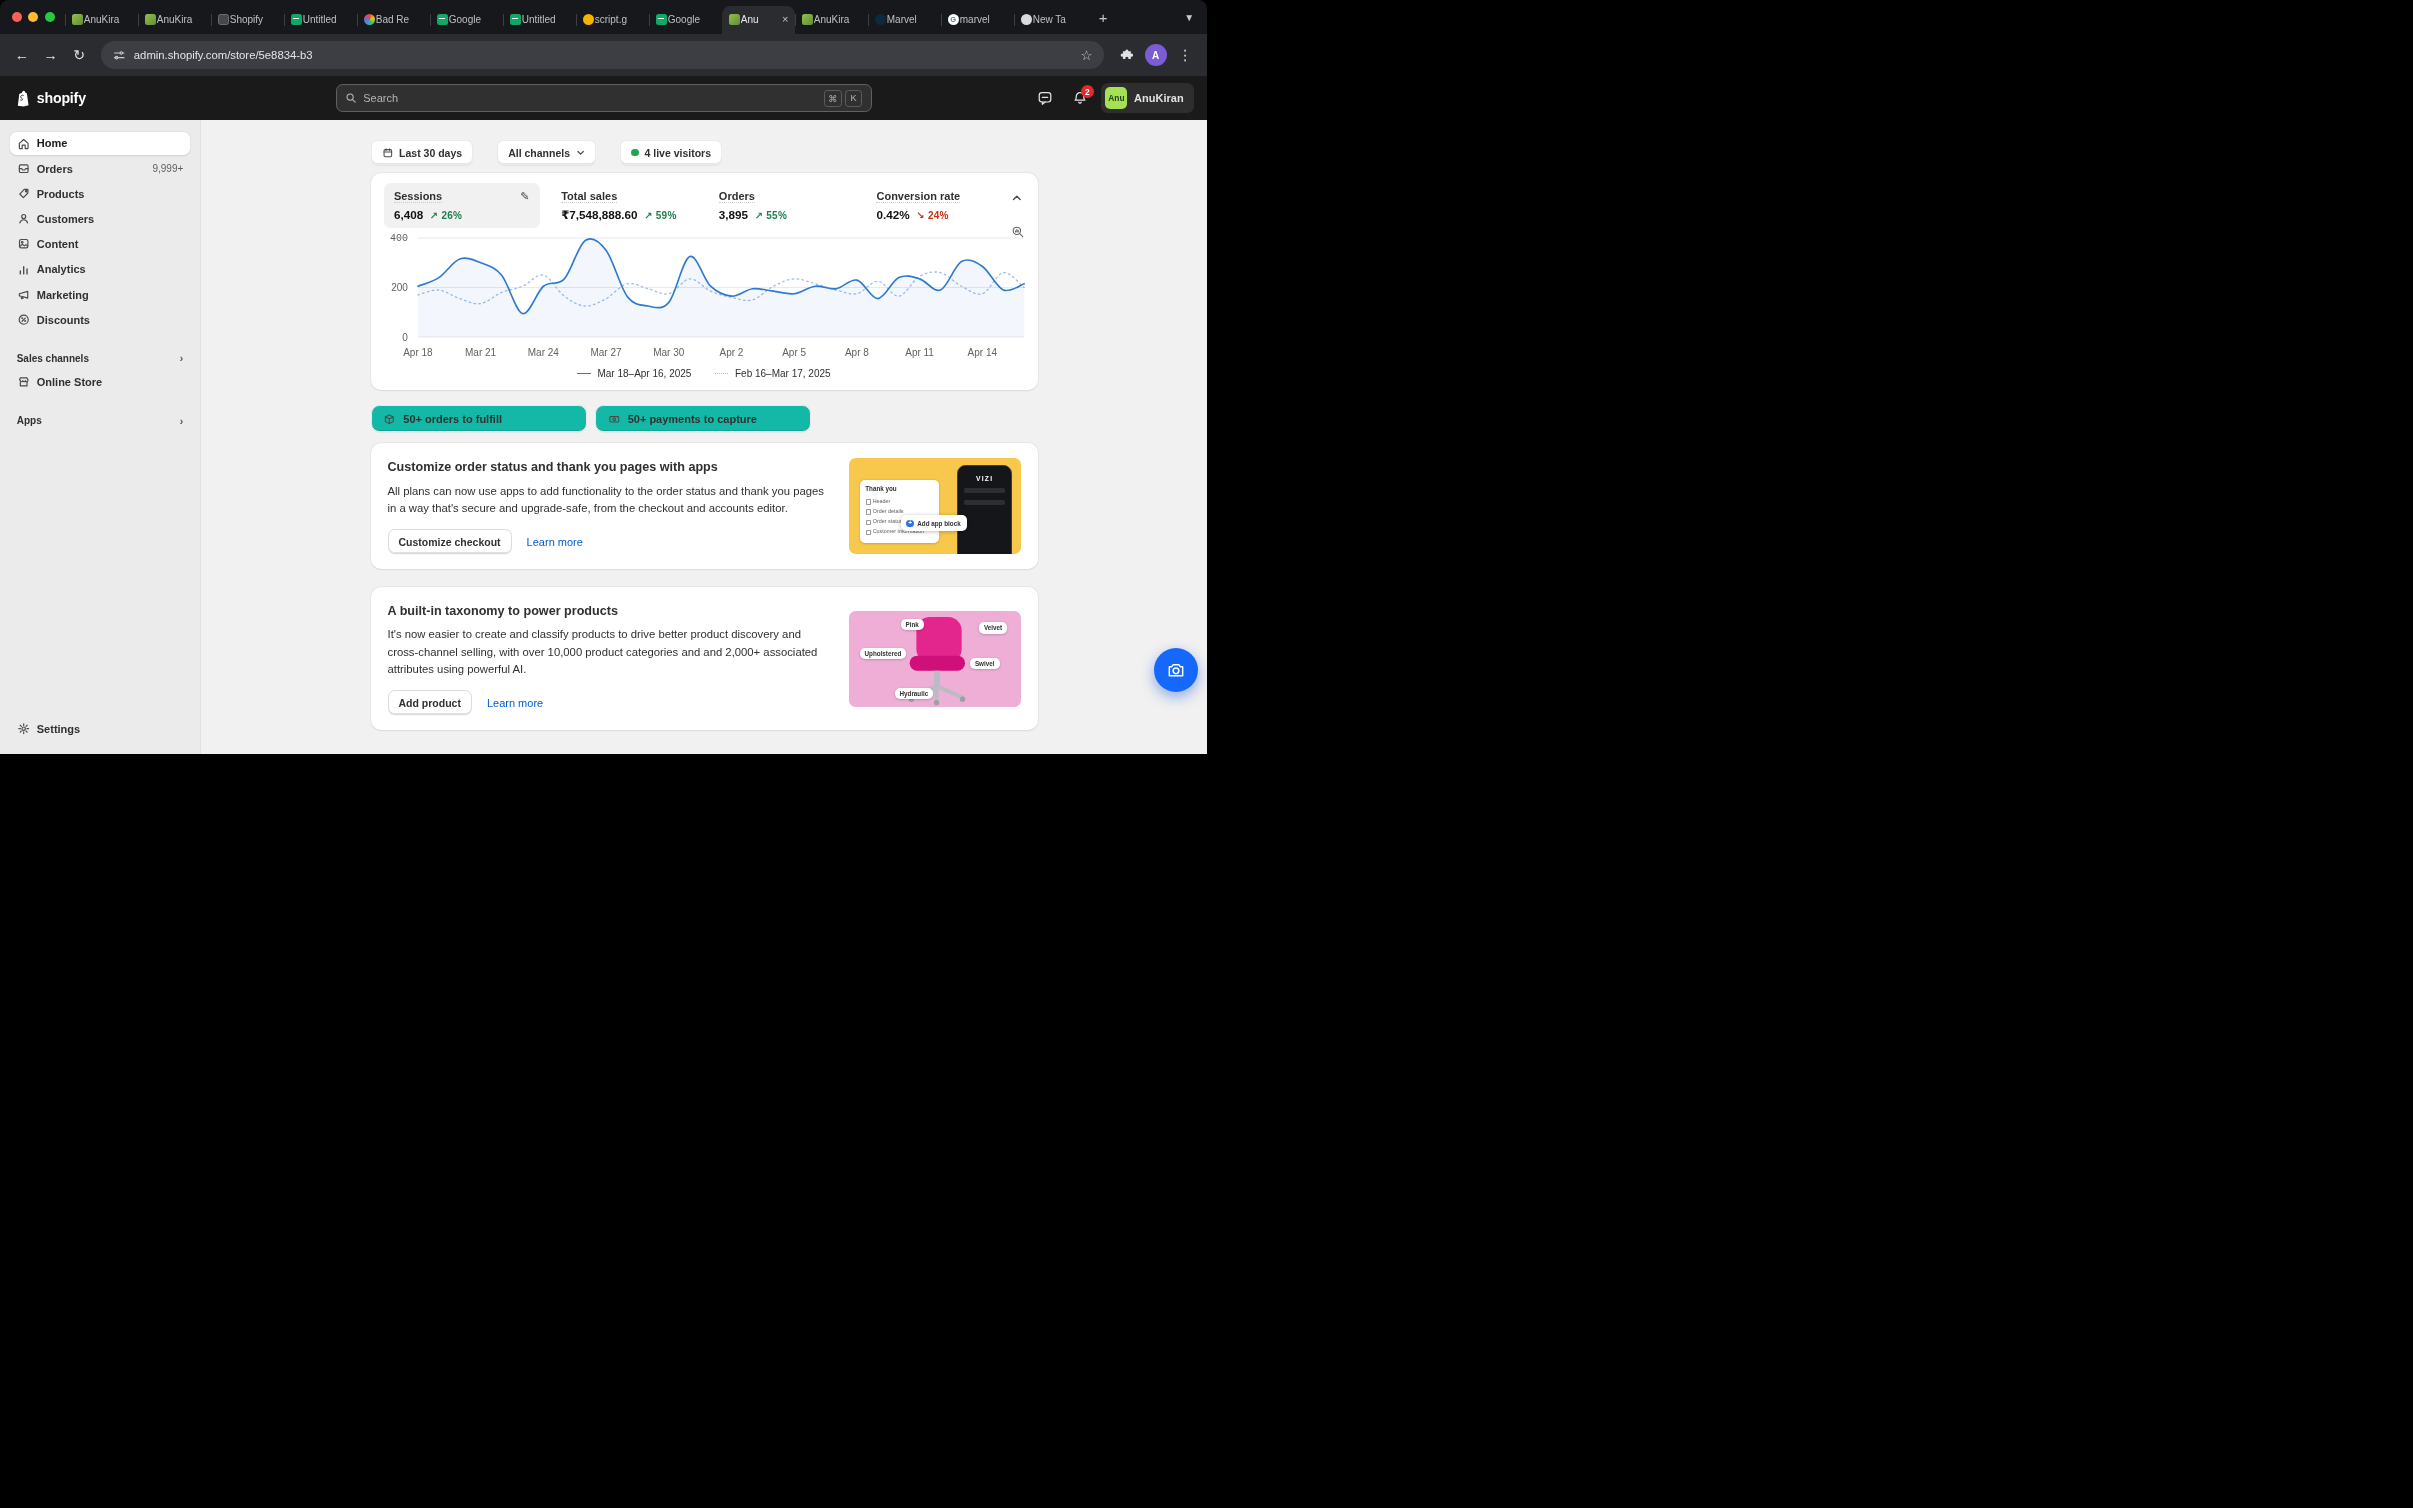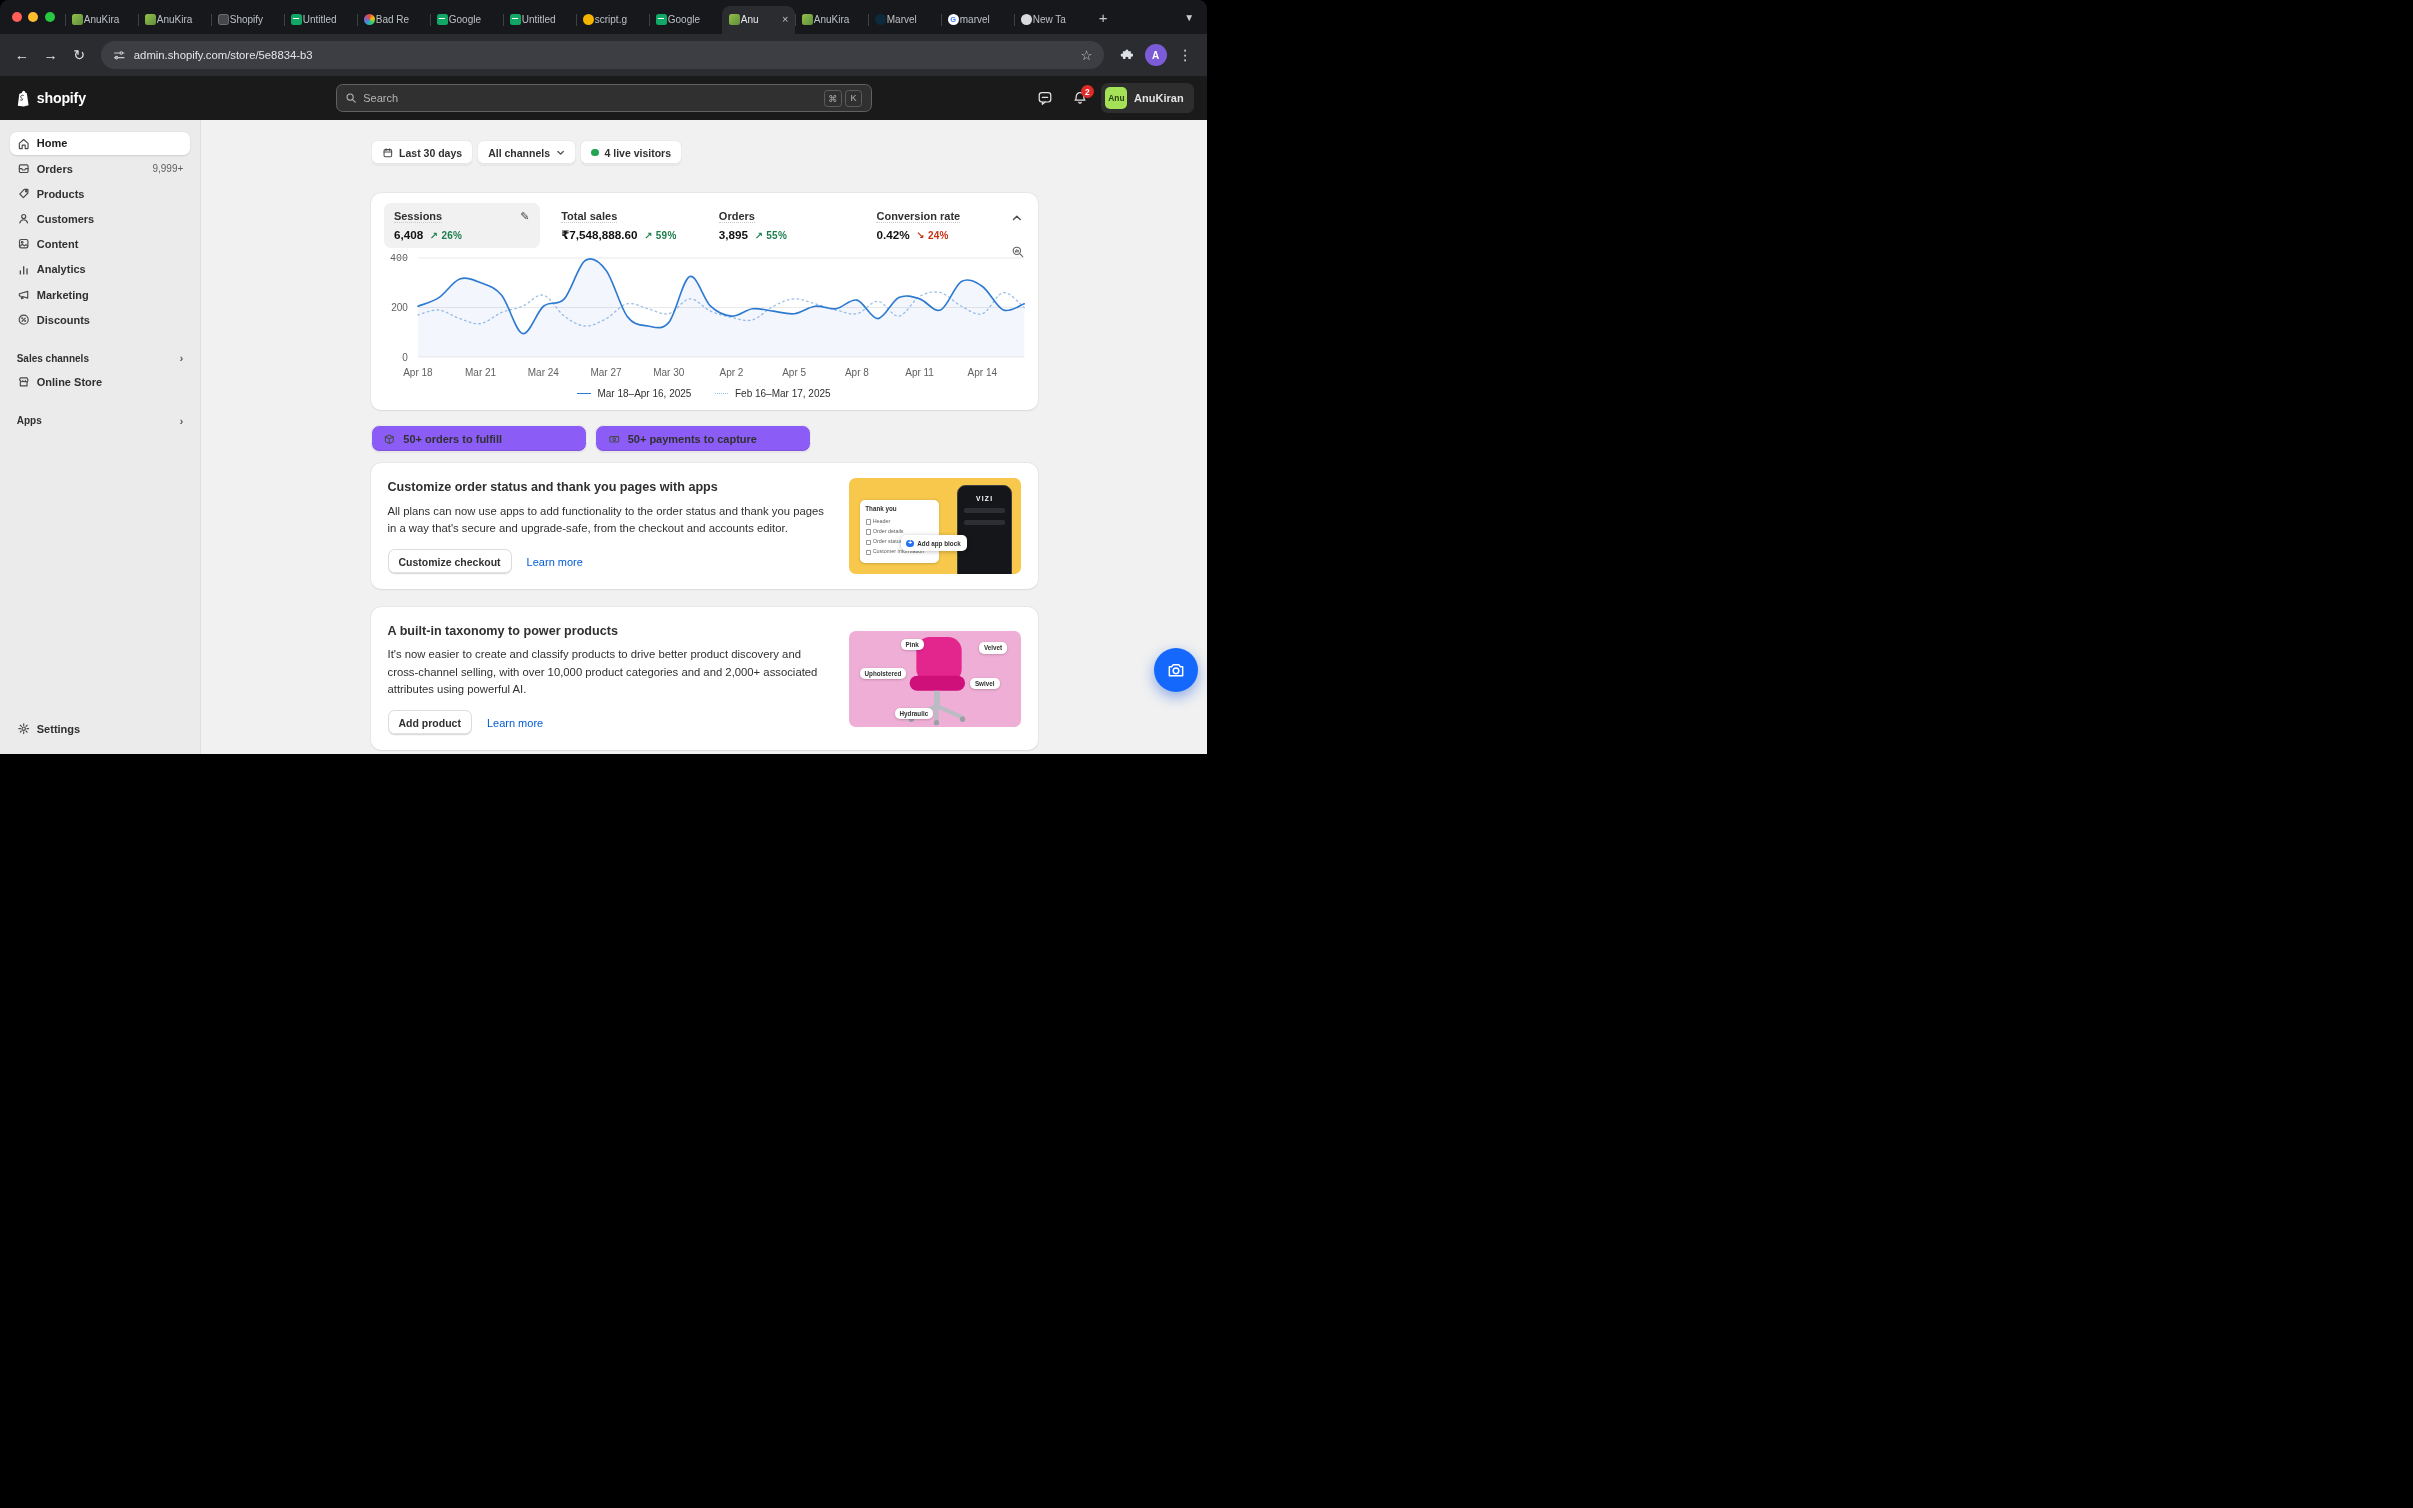--- a/index.html
+++ b/index.html
@@ -63,21 +63,21 @@
 .side-item .ic svg{width:13.4px;height:13.4px;display:block}
 .item-active{background:#fff;box-shadow:0 0.8px 1.7px rgba(0,0,0,.12);color:#1a1a1a;font-weight:700}
 .side-badge{margin-left:auto;font-size:10px;font-weight:400;color:#616161}
 .side-header{height:23.5px;display:flex;align-items:center;justify-content:space-between;padding:0 6.7px;font-size:10px;font-weight:700;color:#303030;margin-top:13.4px}
 .chev{color:#616161;font-size:11.7px;line-height:1}
 .side-settings{margin-top:auto;margin-bottom:0}
 
 
 .main{flex:1;position:relative;overflow:hidden}
 .content{width:667px;margin:0 auto;padding-top:20px}
-.filter-row{display:flex;gap:4px;margin-bottom:28px}
+.filter-row{display:flex;gap:24px;margin-bottom:8px}
 .pill{height:25px;background:#fff;border-radius:6.7px;display:flex;align-items:center;gap:5.9px;padding:0 10px;font-size:10.5px;font-weight:600;color:#303030;border:0.8px solid #ebebeb;box-shadow:inset 0 -0.8px 0 rgba(0,0,0,.14),0 0.8px 0.8px rgba(0,0,0,.05);cursor:default}
 .pill .picon{color:#4a4a4a;display:flex}
 .dot{width:7.5px;height:7.5px;border-radius:50%;background:#23a453}
 .card{background:#fff;border-radius:10px;box-shadow:0 0.8px 1.7px rgba(26,26,26,.08),0 0 0 0.8px rgba(0,0,0,.03)}
 
 
 .analytics-card{padding:10px 13.4px 6.7px;position:relative;margin-bottom:15px}
 .metrics{display:flex;margin-bottom:6.7px}
 .metric{width:158px;padding:6.7px 10px;border-radius:6.7px;cursor:default}
 .metric-selected{width:156px;background:#f1f1f1;margin-right:11.7px}
@@ -102,21 +102,21 @@
 .x-ticks{position:relative;height:22px;margin-top:5px}
 .x-ticks span{position:absolute;transform:translateX(-50%);font-size:10px;color:#616161;top:5px;white-space:nowrap}
 .legend{display:flex;justify-content:center;gap:23.5px;padding:3.4px 0 5px}
 .legend-item{display:flex;align-items:center;gap:6.7px;font-size:10px;color:#303030}
 .sw{width:13.4px;height:0;border-top-width:1.7px}
 .sw-solid{border-top-style:solid;border-top-color:#2e7ad1}
 .sw-dotted{border-top-style:dotted;border-top-color:#9ec0e8}
 
 
 .quick-row{display:flex;gap:8.4px;margin-bottom:11px}
-.quick-btn{width:216px;height:27px;background:#8b5cf6;border-radius:8.4px;display:flex;align-items:center;gap:7.5px;padding:0 11.7px;font-size:11px;font-weight:600;color:#303030;border:0.8px solid #ebebeb;box-shadow:inset 0 -0.8px 0 rgba(0,0,0,.14),0 0.8px 0.8px rgba(0,0,0,.05)}
+.quick-btn{width:216px;height:27px;background:#14b8a6;border-radius:8.4px;display:flex;align-items:center;gap:7.5px;padding:0 11.7px;font-size:11px;font-weight:600;color:#303030;border:0.8px solid #ebebeb;box-shadow:inset 0 -0.8px 0 rgba(0,0,0,.14),0 0.8px 0.8px rgba(0,0,0,.05)}
 .quick-btn .picon{color:#4a4a4a;display:flex}
 
 
 .promo{display:flex;justify-content:space-between;gap:20px;padding:15px 17px;margin-bottom:17.6px}
 .promo-text{flex:1;padding-top:1.7px;min-width:0}
 .promo-title{font-size:12.6px;font-weight:700;color:#303030;margin-bottom:8.4px}
 .promo-body{font-size:11.3px;line-height:1.55;color:#303030;max-width:503px;margin-bottom:11.7px}
 .promo-actions{display:flex;align-items:center;gap:15px}
 .btn{height:25px;padding:0 10px;background:#fff;border:0.8px solid #dcdcdc;border-radius:6.7px;box-shadow:inset 0 -0.8px 0 rgba(0,0,0,.16),0 0.8px 0.8px rgba(0,0,0,.04);font-size:10.5px;font-weight:600;color:#303030;display:flex;align-items:center}
 .link{font-size:11px;color:#005bd3;text-decoration:none}

